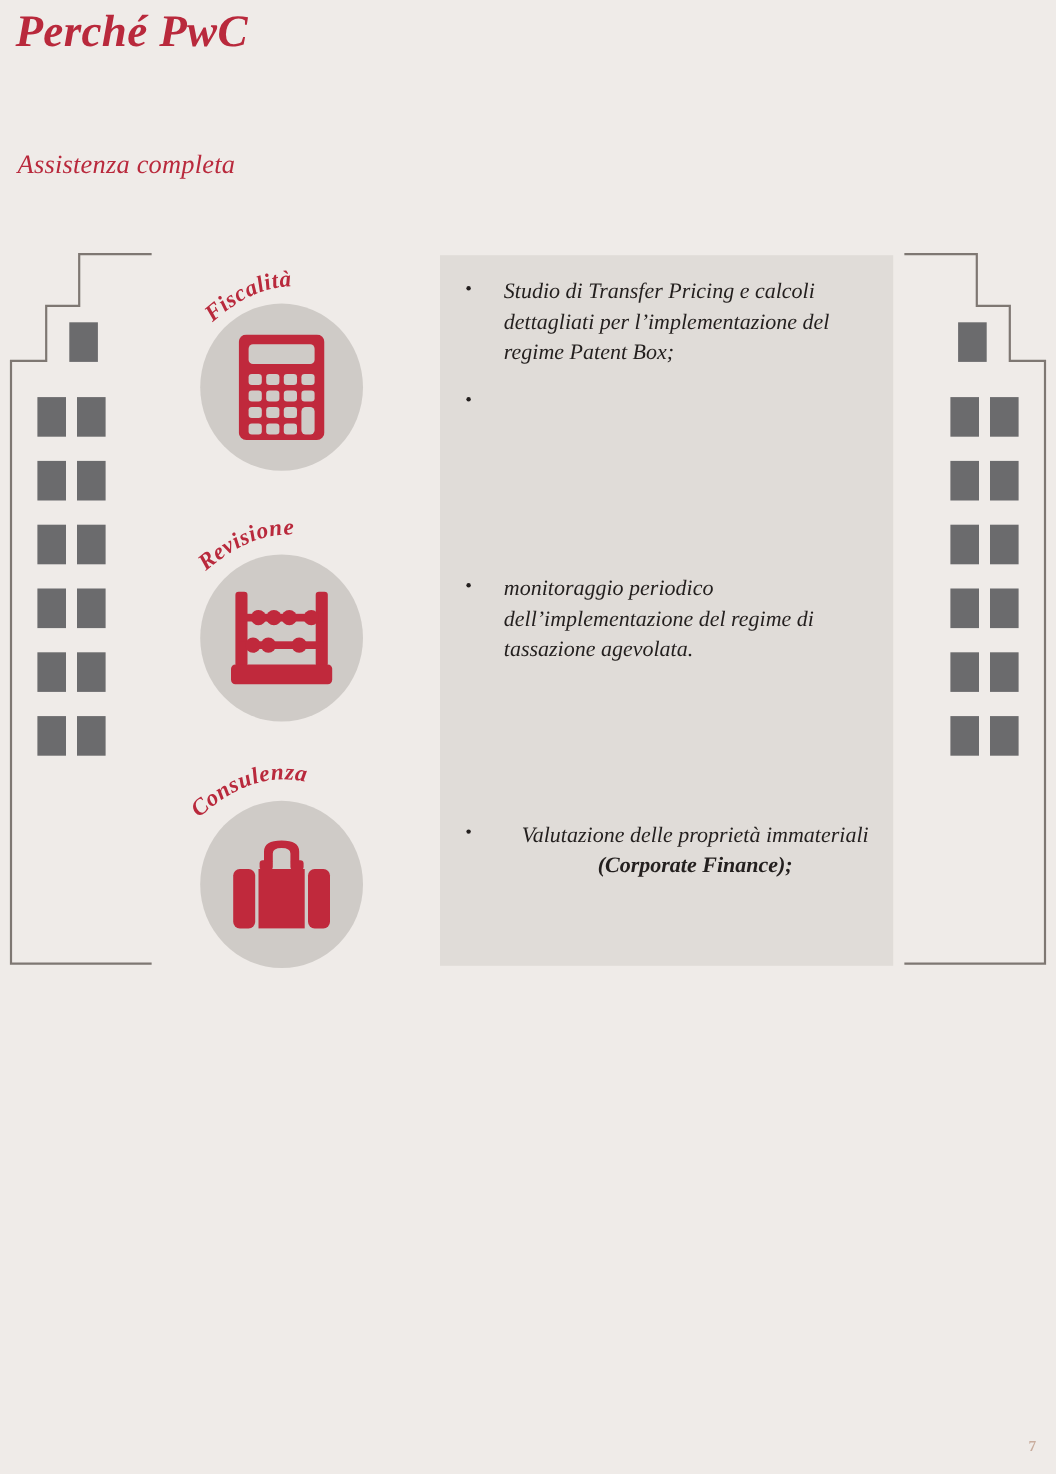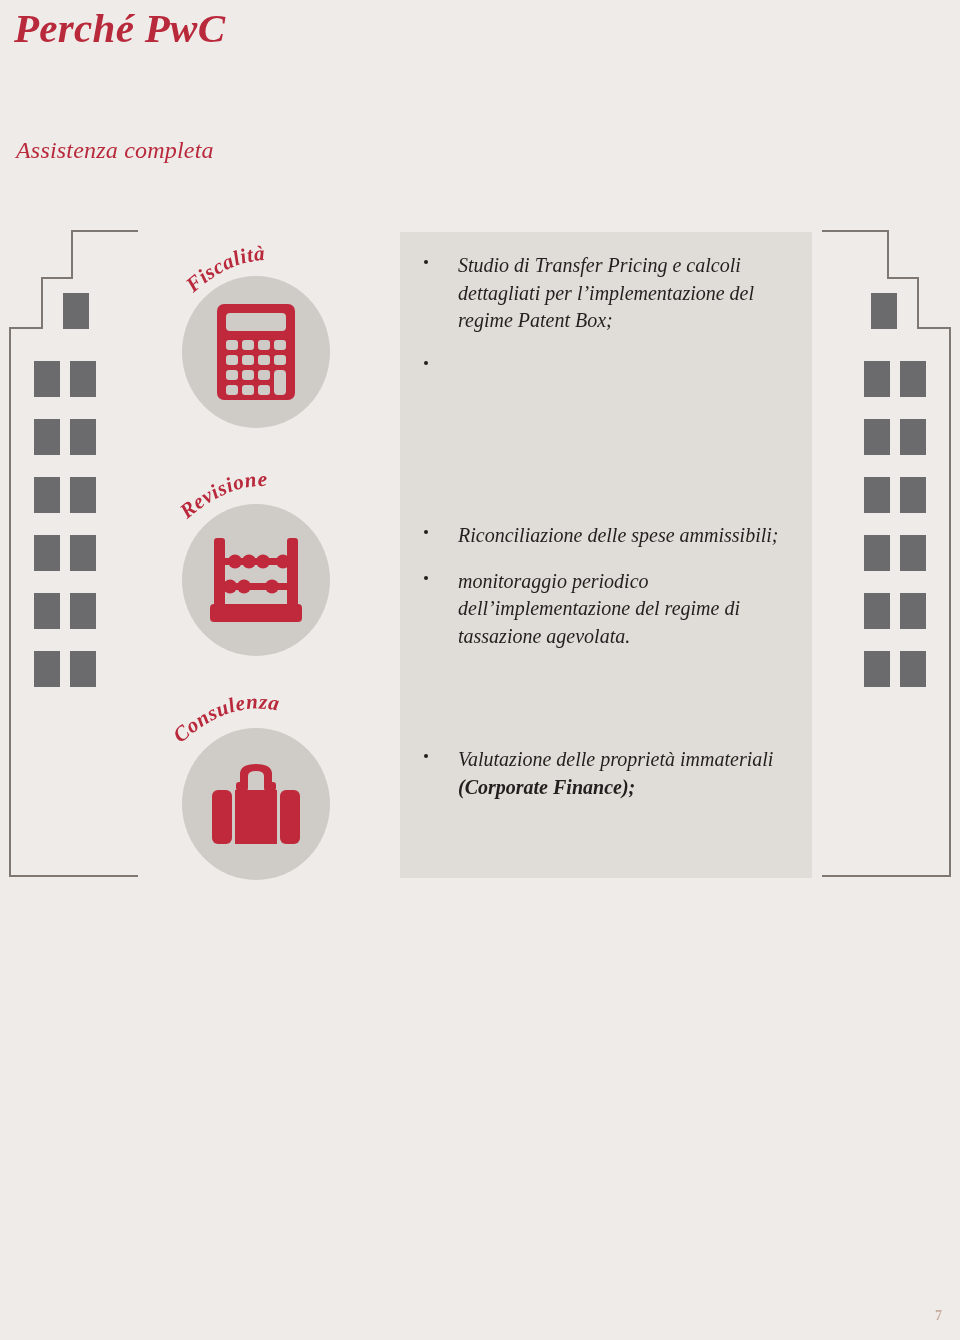--- a/index.html
+++ b/index.html
@@ -119,21 +119,21 @@
   }
 
   
   .bullet-list {
     position: absolute;
     left: 410px;
     width: 396px;
   }
   .bullet-list.l1 { top: 252px; }
   .bullet-list.l2 { top: 522px; }
-  .bullet-list.l3 { top: 746px; }
+  .bullet-list.l3 { top: 746px; text-align: center; }
 
   .bullet-item {
     position: relative;
     padding-left: 48px;
     margin-bottom: 18px;
     font-size: 20px;
     font-style: italic;
     line-height: 1.38;
     color: #231f1e;
   }
@@ -282,24 +282,20 @@
         <text>
           <textPath href="#arcPath2" startOffset="4%">Revisione</textPath>
         </text>
       </svg>
     </div>
   </div>
 
   <div class="bullet-list l2">
     <div class="bullet-item">
       <span class="dot"></span>
-      <span>Riconciliazione delle spese ammissibili;</span>
-    </div>
-    <div class="bullet-item">
-      <span class="dot"></span>
       <span>monitoraggio periodico dell’implementazione del regime di tassazione agevolata.</span>
     </div>
   </div>
 
   <div class="icon-block b3">
     <div class="icon-circle"></div>
     <div class="icon-glyph">
       <svg width="100" height="92" viewBox="0 0 100 92">
         <g fill="#c0293c">
           <path d="M34 26 L34 16 Q34 6 50 6 Q66 6 66 16 L66 26 L58 26 L58 18 Q58 13 50 13 Q42 13 42 18 L42 26 Z"></path>

